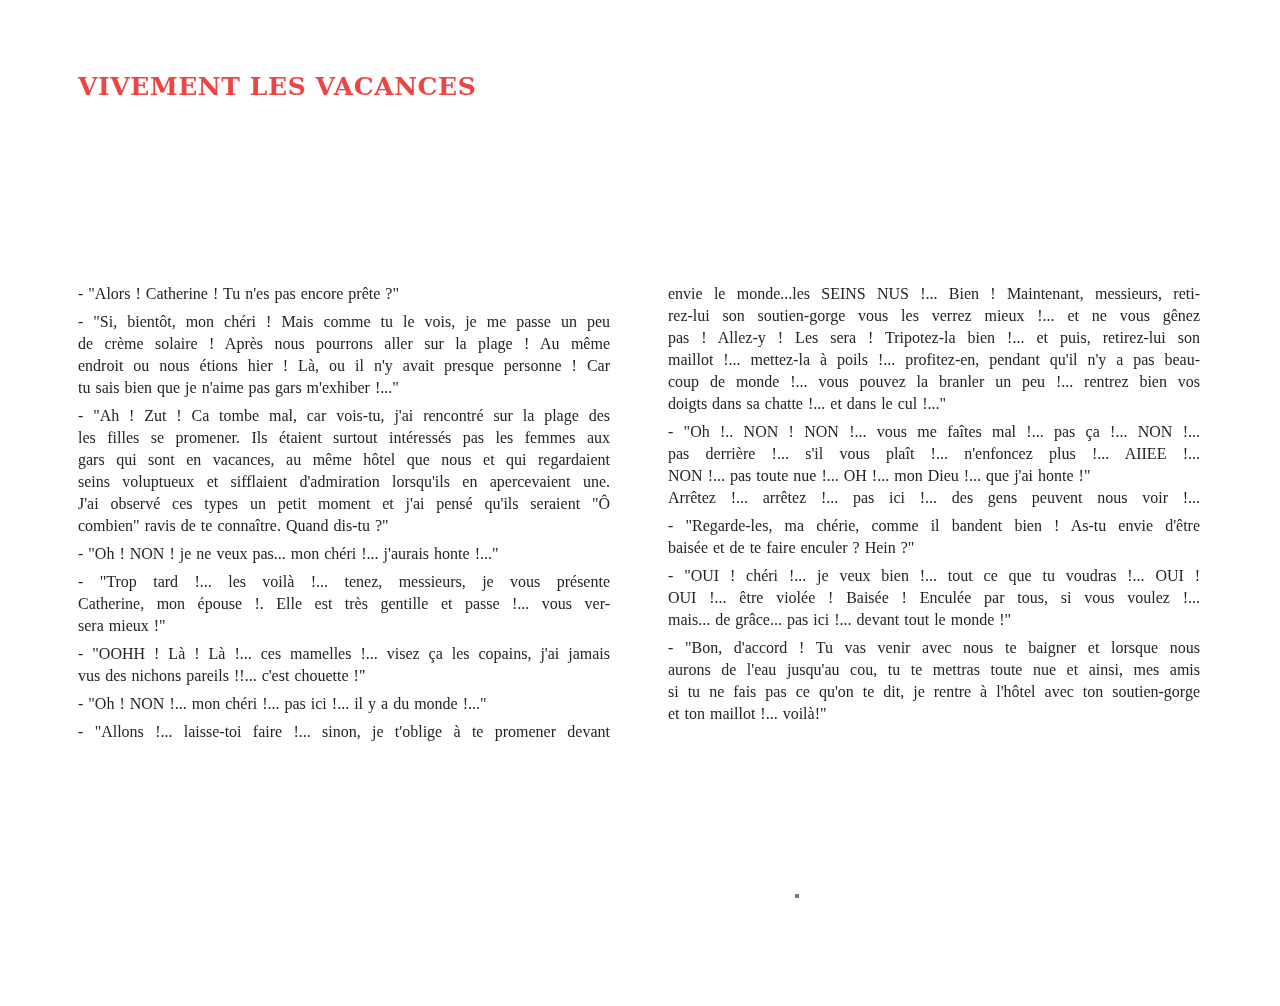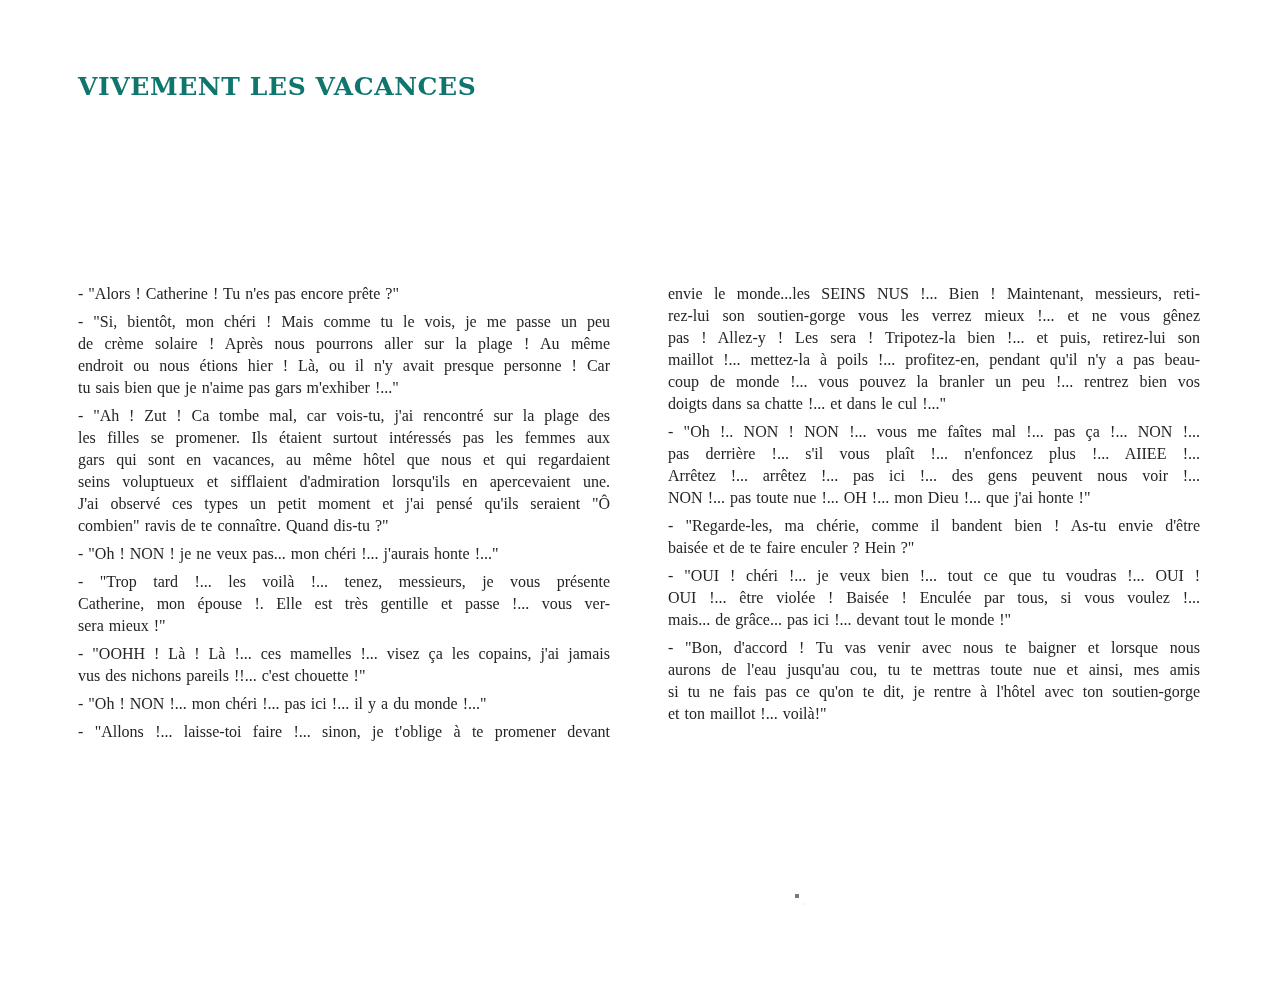--- a/index.html
+++ b/index.html
@@ -18,21 +18,21 @@
   }
   .page-title {
     position: absolute;
     left: 78px;
     top: 72px;
     margin: 0;
     font-family: "DejaVu Serif", serif;
     font-weight: bold;
     font-size: 25px;
     letter-spacing: 0.6px;
-    color: #0f766e;
+    color: #ef4444;
     white-space: nowrap;
   }
   .columns {
     position: absolute;
     left: 78px;
     top: 283px;
     width: 1122px;
     display: flex;
     gap: 58px;
   }
@@ -113,22 +113,22 @@
           <div class="line">envie le monde...les SEINS NUS !... Bien ! Maintenant, messieurs, reti-</div>
           <div class="line">rez-lui son soutien-gorge vous les verrez mieux !... et ne vous gênez</div>
           <div class="line">pas ! Allez-y ! Les sera ! Tripotez-la bien !... et puis, retirez-lui son</div>
           <div class="line">maillot !... mettez-la à poils !... profitez-en, pendant qu'il n'y a pas beau-</div>
           <div class="line">coup de monde !... vous pouvez la branler un peu !... rentrez bien vos</div>
           <div class="line end">doigts dans sa chatte !... et dans le cul !..."</div>
         </div>
         <div class="para">
           <div class="line">- "Oh !.. NON ! NON !... vous me faîtes mal !... pas ça !... NON !...</div>
           <div class="line">pas derrière !... s'il vous plaît !... n'enfoncez plus !... AIIEE !...</div>
+          <div class="line end">NON !... pas toute nue !... OH !... mon Dieu !... que j'ai honte !"</div>
           <div class="line">Arrêtez !... arrêtez !... pas ici !... des gens peuvent nous voir !...</div>
-          <div class="line end">NON !... pas toute nue !... OH !... mon Dieu !... que j'ai honte !"</div>
         </div>
         <div class="para">
           <div class="line">- "Regarde-les, ma chérie, comme il bandent bien ! As-tu envie d'être</div>
           <div class="line end">baisée et de te faire enculer ? Hein ?"</div>
         </div>
         <div class="para">
           <div class="line">- "OUI ! chéri !... je veux bien !... tout ce que tu voudras !... OUI !</div>
           <div class="line">OUI !... être violée ! Baisée ! Enculée par tous, si vous voulez !...</div>
           <div class="line end">mais... de grâce... pas ici !... devant tout le monde !"</div>
         </div>

